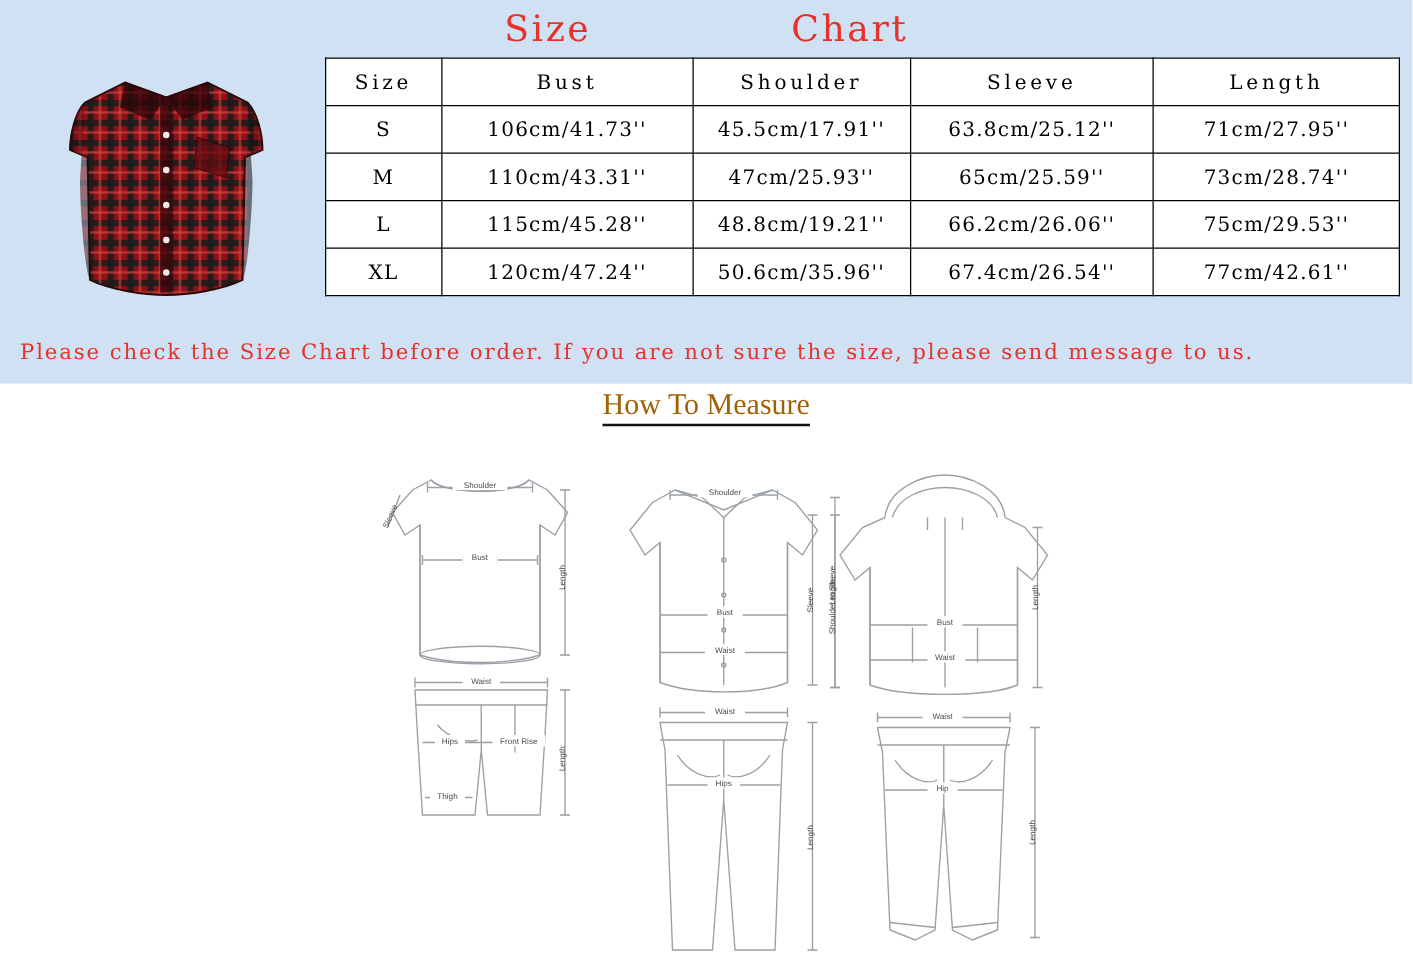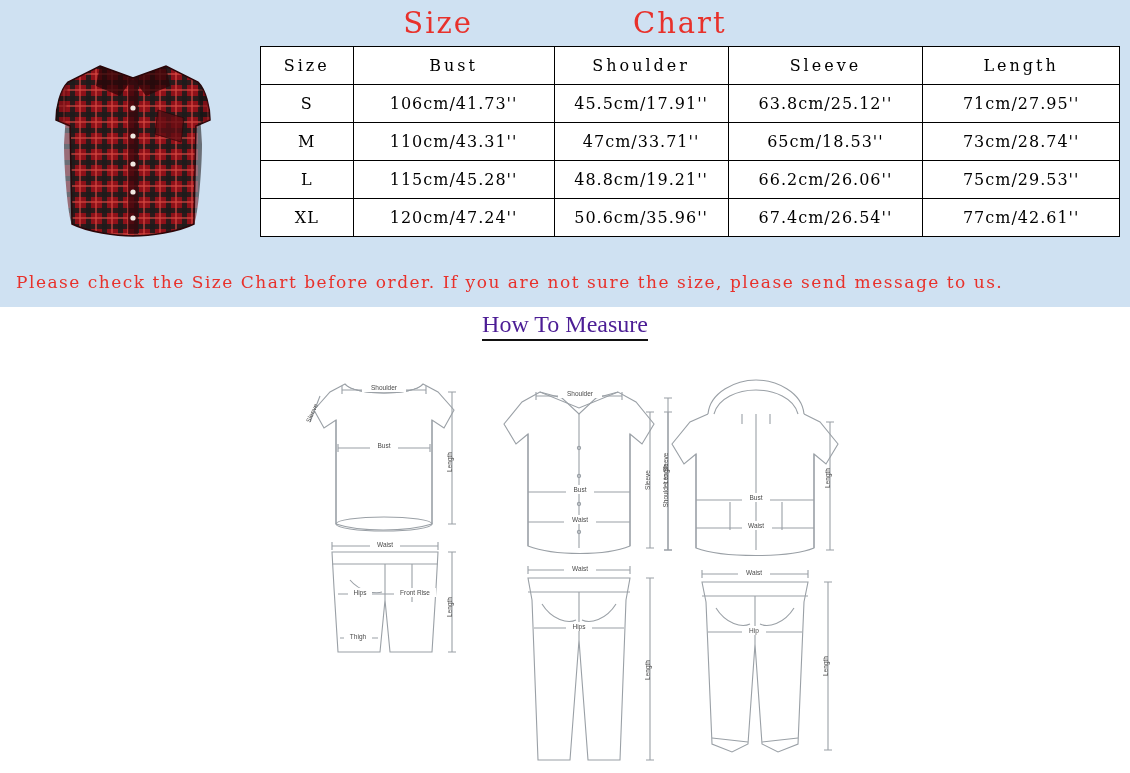--- a/index.html
+++ b/index.html
@@ -103,21 +103,21 @@
   }
 
   
   .htm-title {
     position: absolute;
     left: 0; top: 311px;
     width: 1130px;
     text-align: center;
     font-family: "Liberation Serif", serif;
     font-size: 24px;
-    color: #4c1d95;
+    color: #a16207;
   }
   .htm-title span {
     border-bottom: 2px solid #111;
     padding-bottom: 2px;
   }
   .diagram-area {
     position: absolute;
     left: 290px; top: 352px;
     width: 550px;
     height: 421px;
@@ -195,22 +195,22 @@
         <tr>
           <td>S</td>
           <td>106cm/41.73''</td>
           <td>45.5cm/17.91''</td>
           <td>63.8cm/25.12''</td>
           <td>71cm/27.95''</td>
         </tr>
         <tr>
           <td>M</td>
           <td>110cm/43.31''</td>
-          <td>47cm/33.71''</td>
-          <td>65cm/18.53''</td>
+          <td>47cm/25.93''</td>
+          <td>65cm/25.59''</td>
           <td>73cm/28.74''</td>
         </tr>
         <tr>
           <td>L</td>
           <td>115cm/45.28''</td>
           <td>48.8cm/19.21''</td>
           <td>66.2cm/26.06''</td>
           <td>75cm/29.53''</td>
         </tr>
         <tr>

